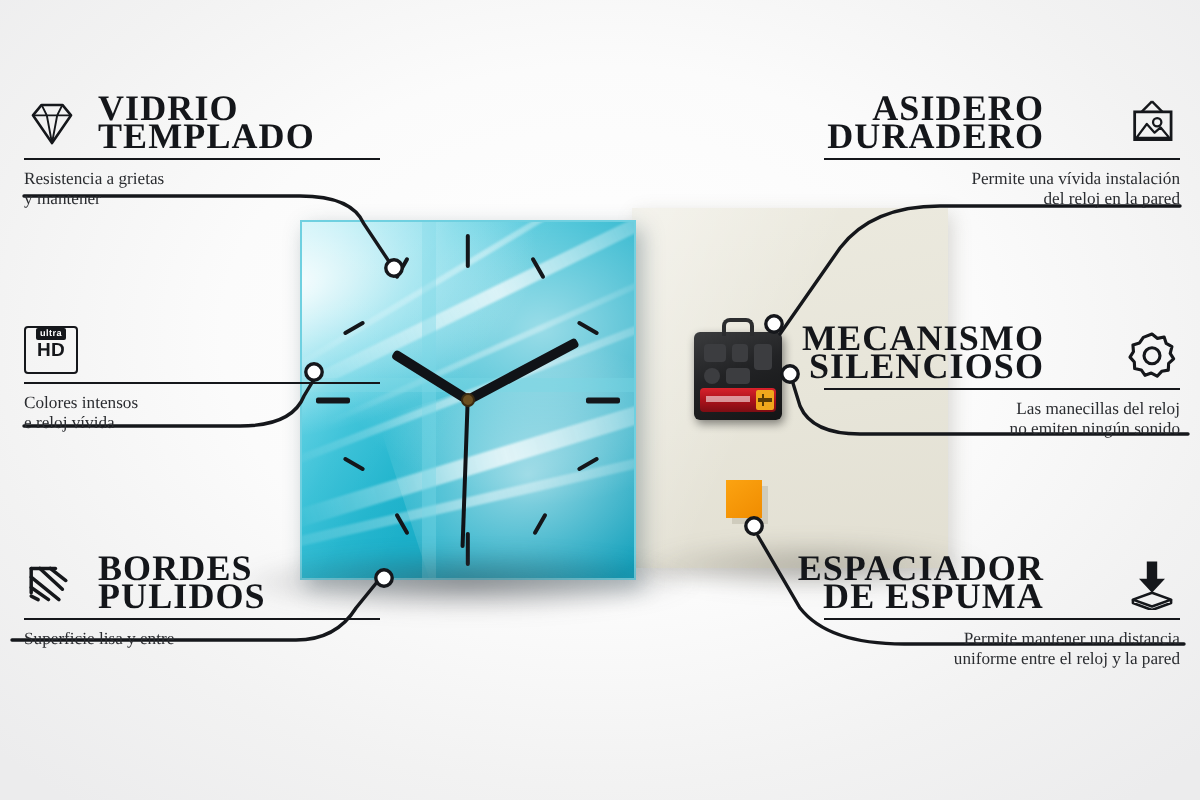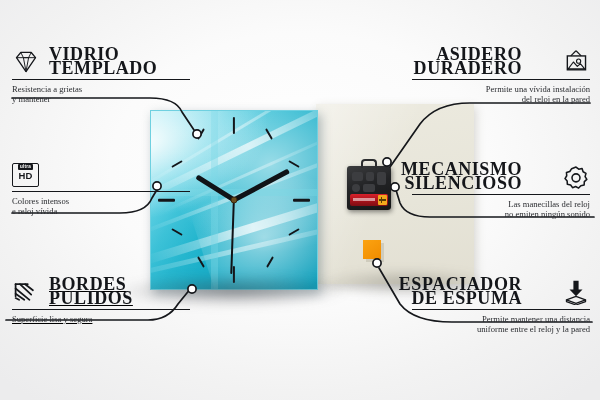--- a/index.html
+++ b/index.html
@@ -250,40 +250,40 @@
       <span class="hd-badge">
         <span class="u">ultra</span>
         <span class="h">HD</span>
       </span>
     </div>
     <div class="f-rule"></div>
     <div class="f-desc">Colores intensos
 e reloj vívida</div>
   </div>
 
-  <div class="feature left" style="top:278px;text-decoration:underline;">
+  <div class="feature left" style="top:278px;">
     <div class="f-head">
       <span class="f-icon">
         <svg viewBox="0 0 32 30">
           <g stroke="#15171b" stroke-width="2" stroke-linecap="round" fill="none">
             <path d="M4 6 L18 6"></path>
               <path d="M4 6 L4 20"></path>
             <path d="M4 11 L20 24"></path>
               <path d="M4 17 L14 24"></path>
               <path d="M4 22 L8 24"></path>
             <path d="M9 6 L22 18"></path>
               <path d="M15 6 L24 13"></path>
           </g>
         </svg>
       </span>
       <span class="f-title">BORDES
 PULIDOS</span>
     </div>
     <div class="f-rule"></div>
-    <div class="f-desc">Superficie lisa y segura</div>
+    <div class="f-desc">Superficie lisa y entre</div>
   </div>
 
   <div class="feature right" style="top:48px;">
     <div class="f-head">
       <span class="f-title">ASIDERO
 DURADERO</span>
       <span class="f-icon">
         <svg viewBox="0 0 32 30">
           <path d="M16 2 L22 8" fill="none" stroke="#15171b" stroke-width="1.4"></path>
           <path d="M16 2 L10 8" fill="none" stroke="#15171b" stroke-width="1.4"></path>

